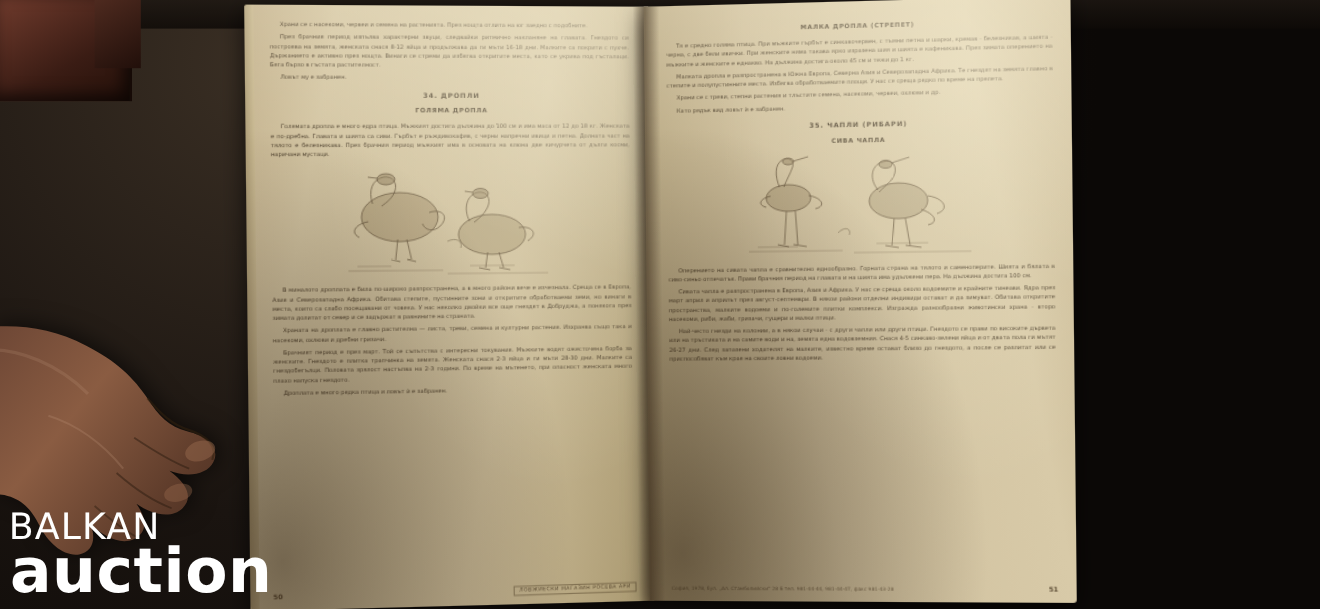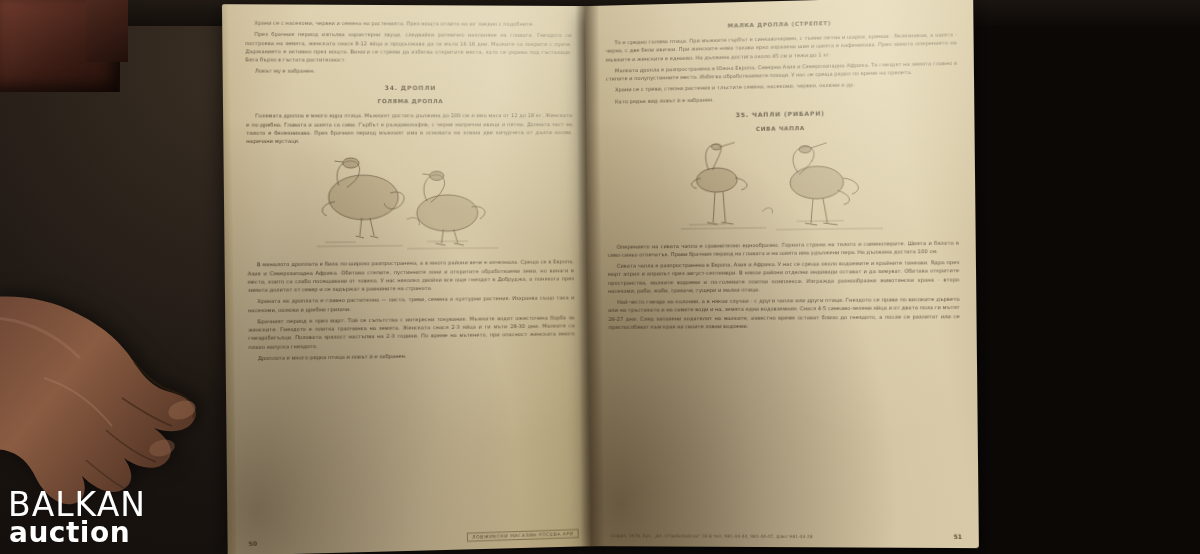--- a/index.html
+++ b/index.html
@@ -125,21 +125,21 @@
     position:absolute;left:-6px;top:258px;width:330px;height:300px;
     z-index:9;filter:drop-shadow(4px -2px 10px rgba(0,0,0,.55));
   }
 
   
   .wm{
     position:absolute;left:8px;bottom:8px;z-index:20;
     color:#ffffff;user-select:none;
   }
   .wm .l1{font-size:33px;font-weight:normal;letter-spacing:1px;line-height:.96;}
-  .wm .l2{font-size:28px;font-weight:bold;letter-spacing:.5px;line-height:.92;margin-left:1px;}
+  .wm .l2{font-size:56px;font-weight:bold;letter-spacing:.5px;line-height:.92;margin-left:1px;}
   .wm .l3{font-size:21px;letter-spacing:1.5px;line-height:1.25;margin-top:3px;}
 </style>
 </head>
 <body>
 
 <div class="scene">
 
   <div class="backdrop"></div>
   <div class="bg-strip-top"></div>
   <div class="bg-object-left"></div>

